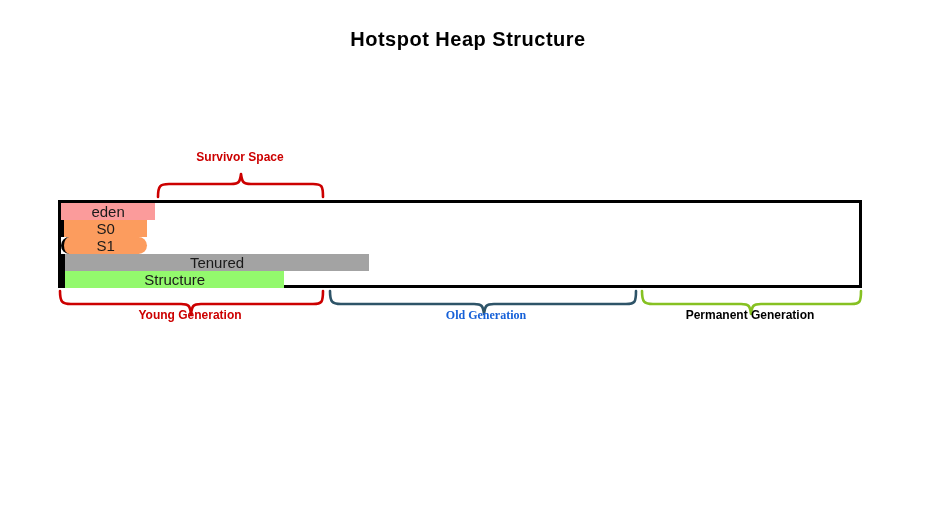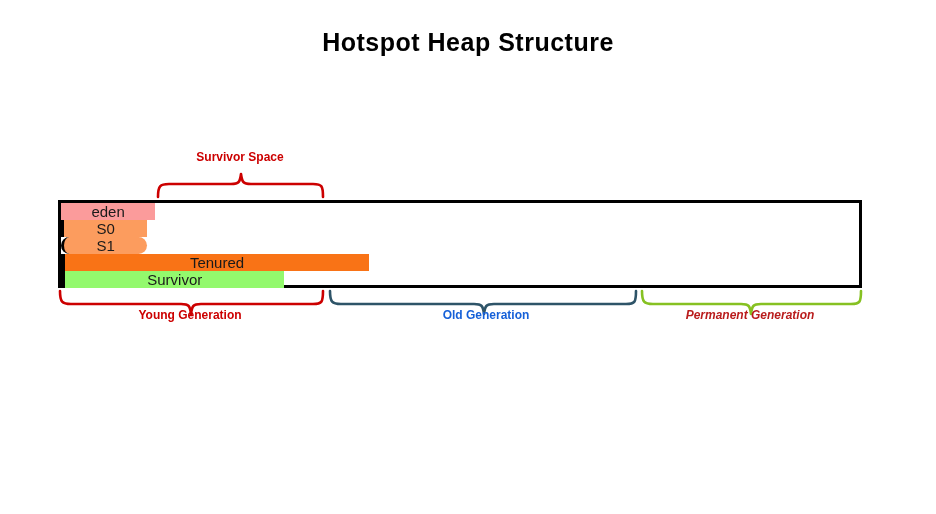--- a/index.html
+++ b/index.html
@@ -22,21 +22,21 @@
     height: 514px;
   }
 
   
   #title {
     position: absolute;
     left: 0;
     top: 28px;
     width: 936px;
     text-align: center;
-    font-size: 25px;
+    font-size: 20px;
     font-weight: bold;
     letter-spacing: 0.5px;
     color: #000000;
     font-family: "Liberation Sans", sans-serif;
   }
 
   
   #heap-bar {
     position: absolute;
     left: 58px;
@@ -92,20 +92,21 @@
   }
   #caption-young {
     left: 48px;
     top: 308px;
     width: 284px;
   }
   #caption-old {
     left: 330px;
     top: 308px;
     width: 312px;
+    font-family: Liberation Serif, serif;
   }
   #caption-perm {
     left: 630px;
     top: 308px;
     width: 240px;
   }
 </style>
 </head>
 <body style="background: rgb(255, 255, 255);">
 
@@ -116,25 +117,25 @@
   <div id="heap-bar" style="border-color: rgb(0, 0, 0); flex-direction: column;">
     <div class="heap-block" style="background: rgb(251, 155, 155); width: 11.8%; border-left-color: rgb(0, 0, 0);">
       <span>eden</span>
     </div>
     <div class="heap-block" style="background: rgb(252, 156, 94); width: 10.8%; border-left-color: rgb(0, 0, 0);">
       <span>S0</span>
     </div>
     <div class="heap-block" style="background: rgb(252, 156, 94); width: 10.8%; border-left-color: rgb(0, 0, 0); border-radius: 32px;">
       <span>S1</span>
     </div>
-    <div class="heap-block thick-sep" style="background: #f97316; width: 38.6%; border-left-color: rgb(0, 0, 0);">
+    <div class="heap-block thick-sep" style="background: #a3a3a3; width: 38.6%; border-left-color: rgb(0, 0, 0);">
       <span>Tenured</span>
     </div>
     <div class="heap-block thick-sep" style="background: rgb(147, 249, 109); width: 28%; border-left-color: rgb(0, 0, 0);">
-      <span>Survivor</span>
+      <span>Structure</span>
     </div>
   </div>
 
   <svg id="brace-layer" viewBox="0 0 936 514">
 
     <path id="brace-survivor" fill="none" stroke-width="2.6" stroke-linecap="round" stroke-linejoin="round" d="M 158,197
              C 158,186 160,184 169,184
              L 231,184
              C 239,184 240,182 241,174
              C 242,182 243,184 251,184
@@ -165,15 +166,15 @@
              L 851,304
              C 860,304 861,302 861,291" stroke="#86c122"></path>
   </svg>
 
   <div class="brace-caption" id="caption-survivor" style="color: rgb(204, 0, 0);">Survivor Space</div>
 
   <div class="brace-caption" id="caption-young" style="color: rgb(204, 0, 0);">Young Generation</div>
 
   <div class="brace-caption" id="caption-old" style="color: rgb(21, 96, 216);">Old Generation</div>
 
-  <div class="brace-caption" id="caption-perm" style="color: #b91c1c; font-style: italic;">Permanent Generation</div>
+  <div class="brace-caption" id="caption-perm" style="color: #000000;">Permanent Generation</div>
 
 </div>
 
 </body></html>

